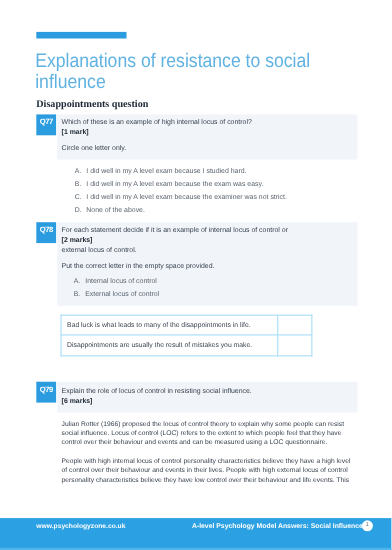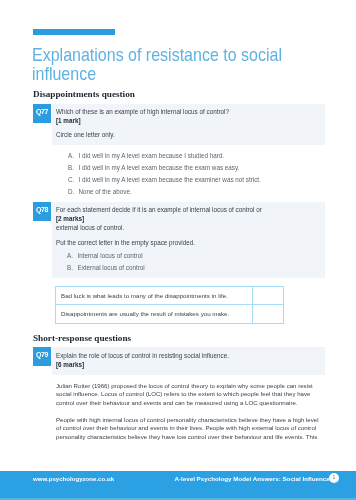--- a/index.html
+++ b/index.html
@@ -115,21 +115,20 @@
     </tr>
     <tr>
       <td class="s" style="height:19px">
             <span>Disappointments are usually the result of mistakes you make.</span>
           </td>
       <td></td>
     </tr>
   </tbody>
     </table>
 
-  <div class="sec-head" style="top:333px">Short-response questions</div>
 
   <div class="qbadge" style="left:33px;top:347px">Q79</div>
   <div class="qbox" style="left:52px;top:347px;width:272.5px;height:28px"></div>
   <div class="qtext" style="left:56px;top:351px;width:266px">
     <span>Explain the role of locus of control in resisting social influence.</span><br>
     <b>[6 marks]</b>
   </div>
 
   <div class="para" style="left:56px;top:381.5px;width:266px">Julian Rotter (1966) proposed the locus of control theory to explain why some people can resist social influence. Locus of control (LOC) refers to the extent to which people feel that they have control over their behaviour and events and can be measured using a LOC questionnaire.</div>
   <div class="para" style="left:56px;top:415.5px;width:266px">People with high internal locus of control personality characteristics believe they have a high level of control over their behaviour and events in their lives. People with high external locus of control personality characteristics believe they have low control over their behaviour and life events. This</div>

